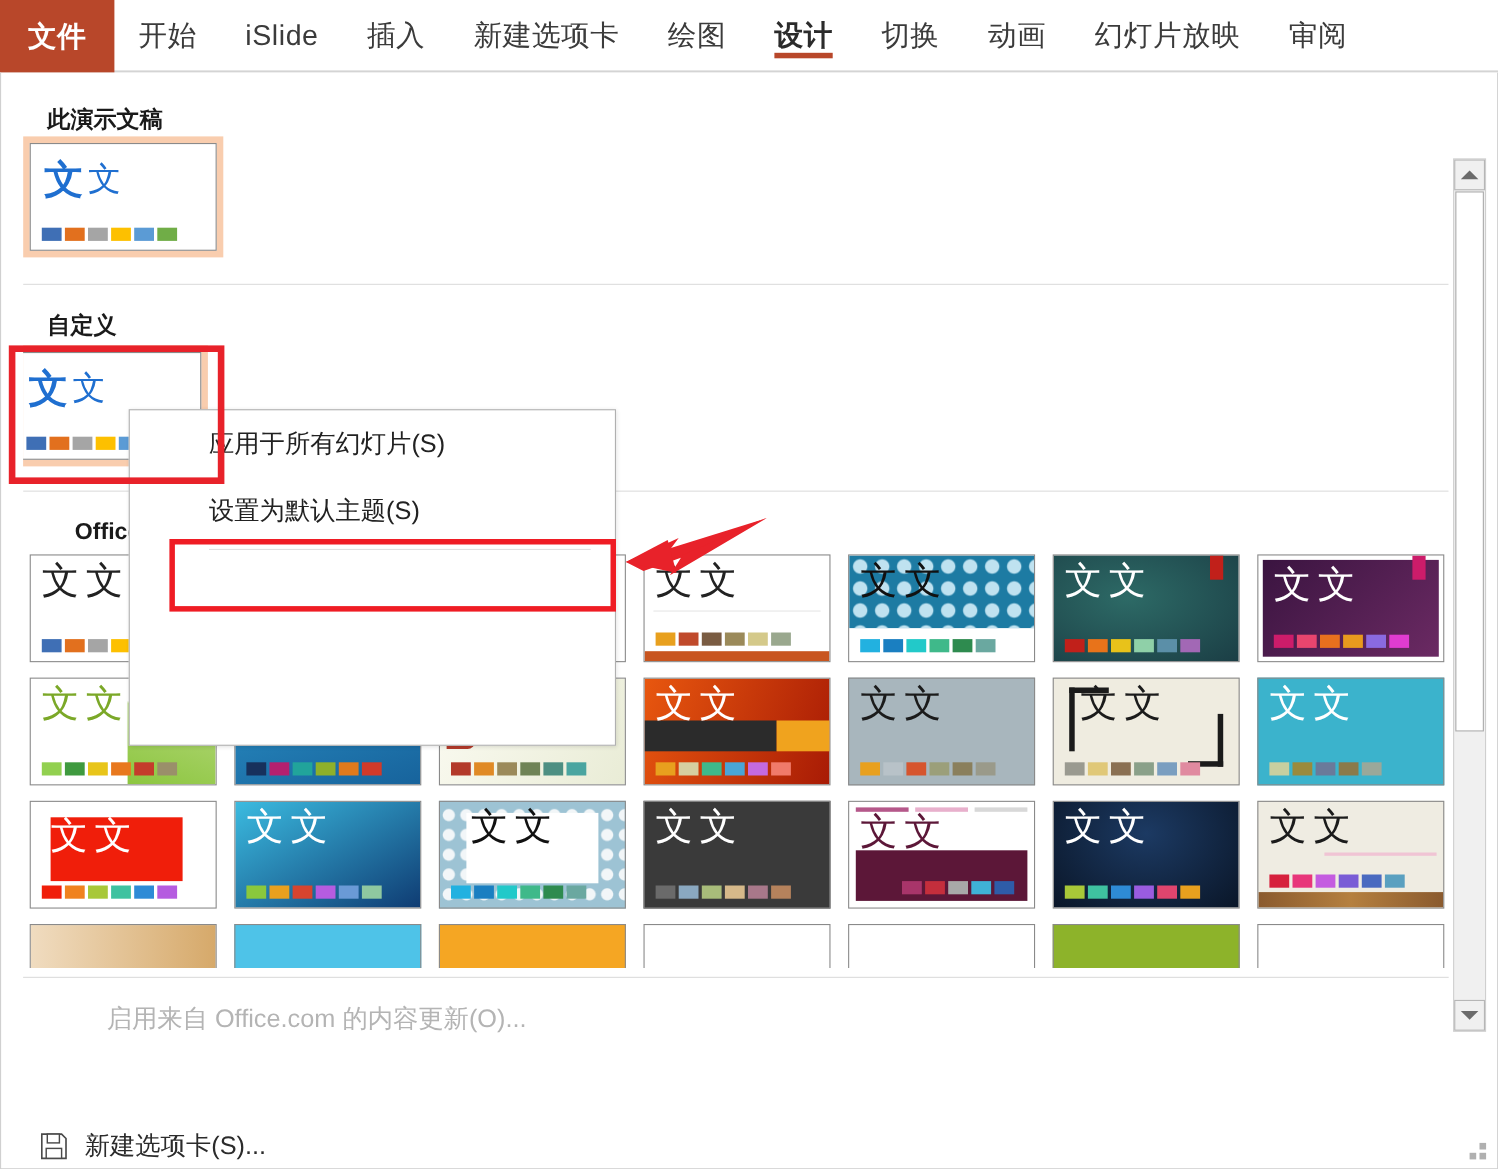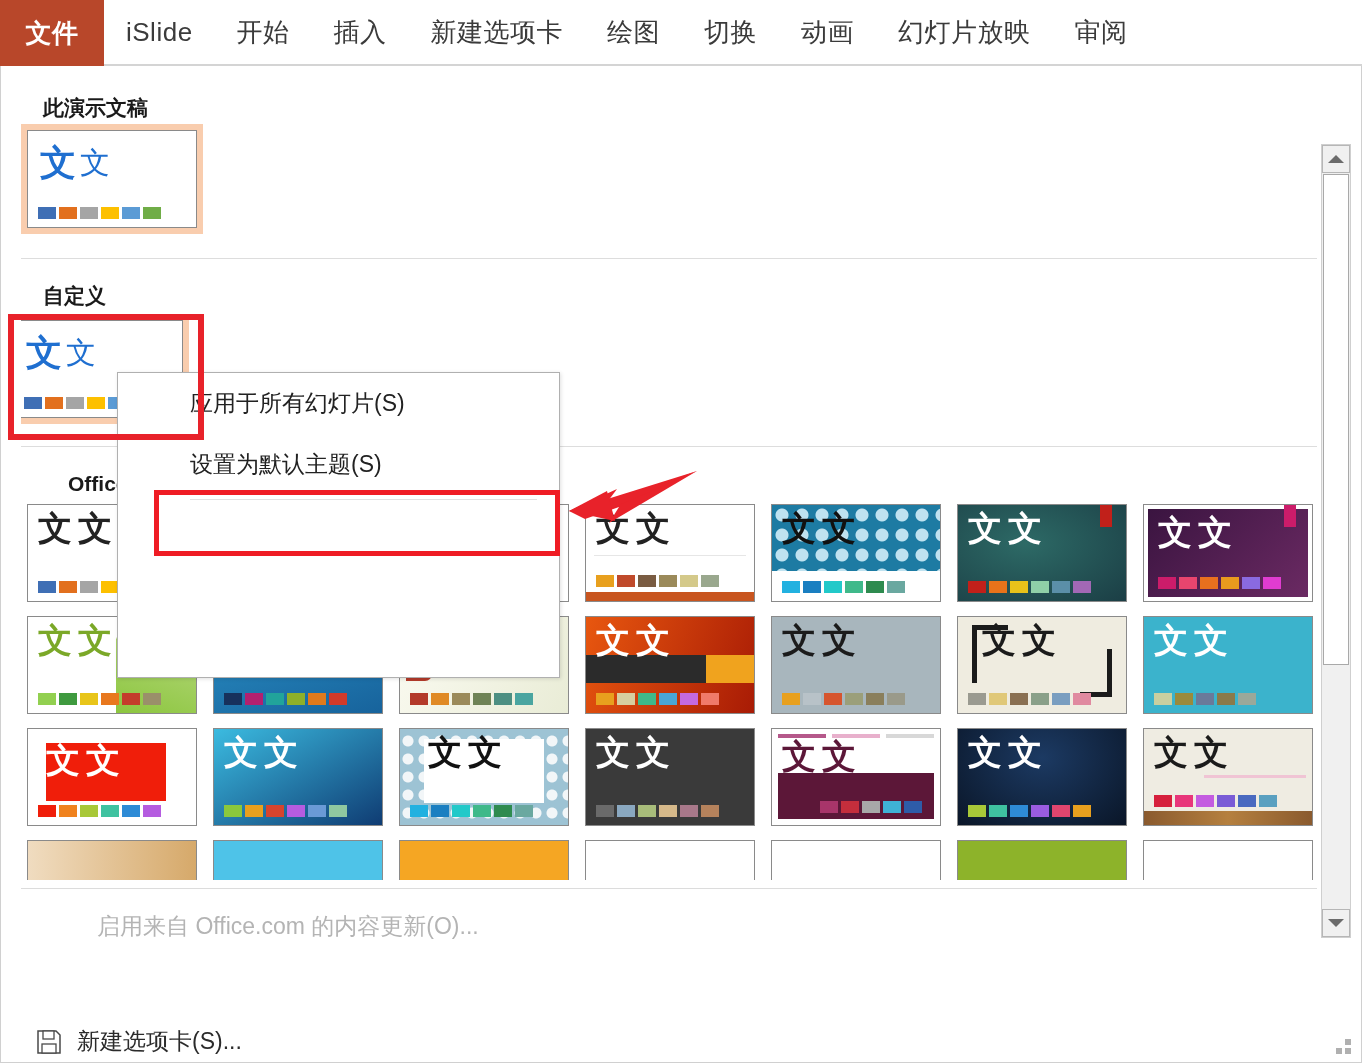--- a/index.html
+++ b/index.html
@@ -57,21 +57,21 @@
   
   .thumb {
     position:absolute; width:170px; height:98px;
     border:1px solid #8a8a8a; background:#fff;
     overflow:hidden;
   }
   .thumb .glyphs {
     position:absolute; left:10px; top:6px;
     font-size:34px; line-height:1; letter-spacing:6px;
     font-family:"DejaVu Serif","Liberation Serif",serif;
-    color:#222; white-space:nowrap;font-weight:bold;
+    color:#222; white-space:nowrap;
   }
   .thumb .swatches {
     position:absolute; left:10px; bottom:8px;
     display:flex; gap:3px;
   }
   .thumb .swatches i { display:block; width:18px; height:12px; }
   .selected-frame {
     position:absolute;
     background:#f9cdae;
     padding:6px;
@@ -143,33 +143,37 @@
 </head>
 <body>
 
 <div id="app">
 
   <div class="ribbon">
     <div class="tab file">
       <span>文件</span>
     </div>
     <div class="tab">
+      <span>开始</span>
+    </div>
+    <div class="tab">
       <span>iSlide</span>
     </div>
     <div class="tab">
-      <span>开始</span>
-    </div>
-    <div class="tab">
       <span>插入</span>
     </div>
     <div class="tab">
       <span>新建选项卡</span>
     </div>
     <div class="tab">
       <span>绘图</span>
+    </div>
+    <div class="tab active">
+      <span>设计</span>
+      <span class="tab-underline"></span>
     </div>
     <div class="tab">
       <span>切换</span>
     </div>
     <div class="tab">
       <span>动画</span>
     </div>
     <div class="tab">
       <span>幻灯片放映</span>
     </div>

